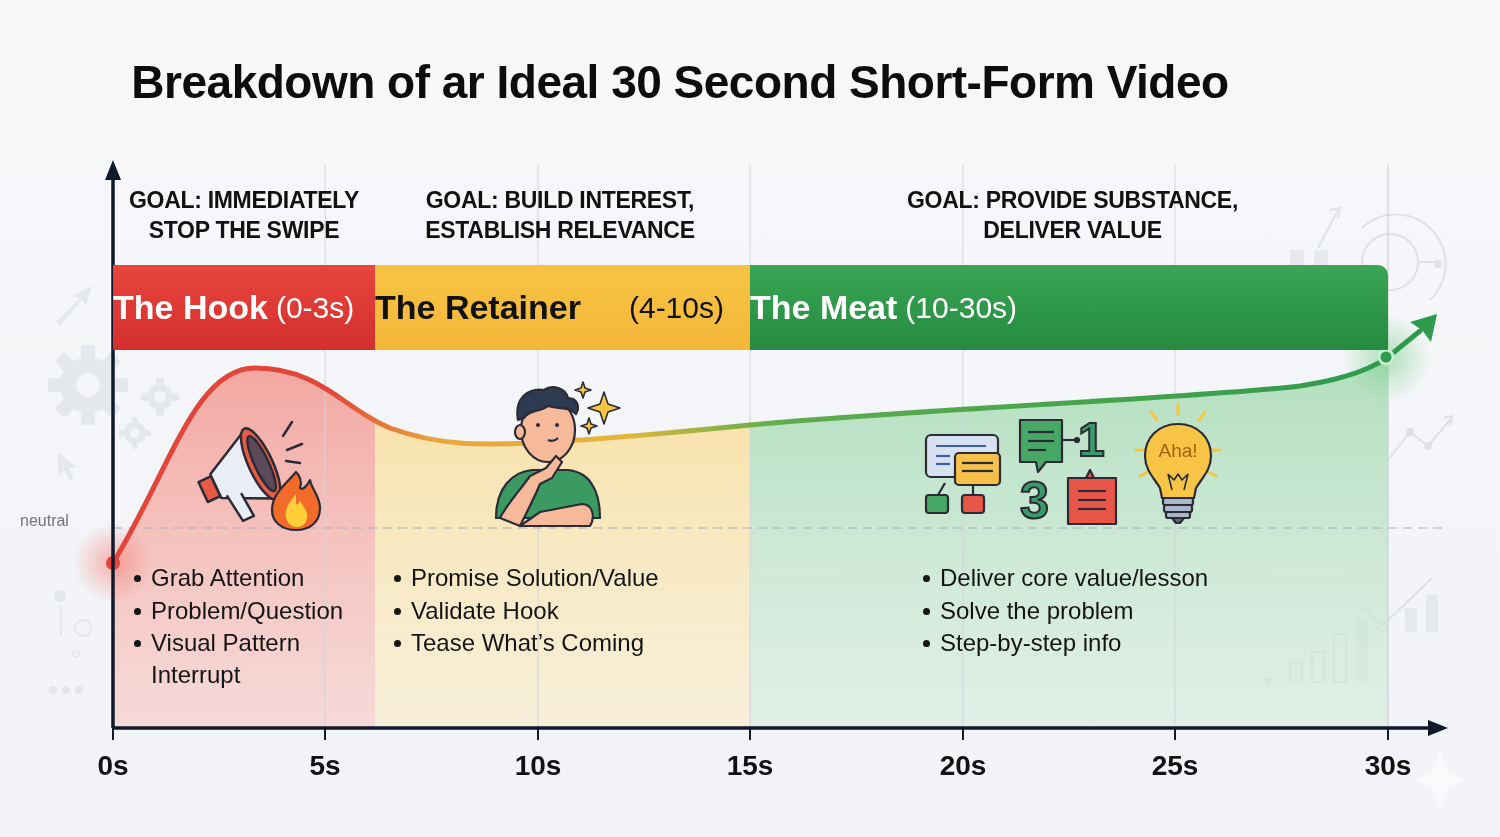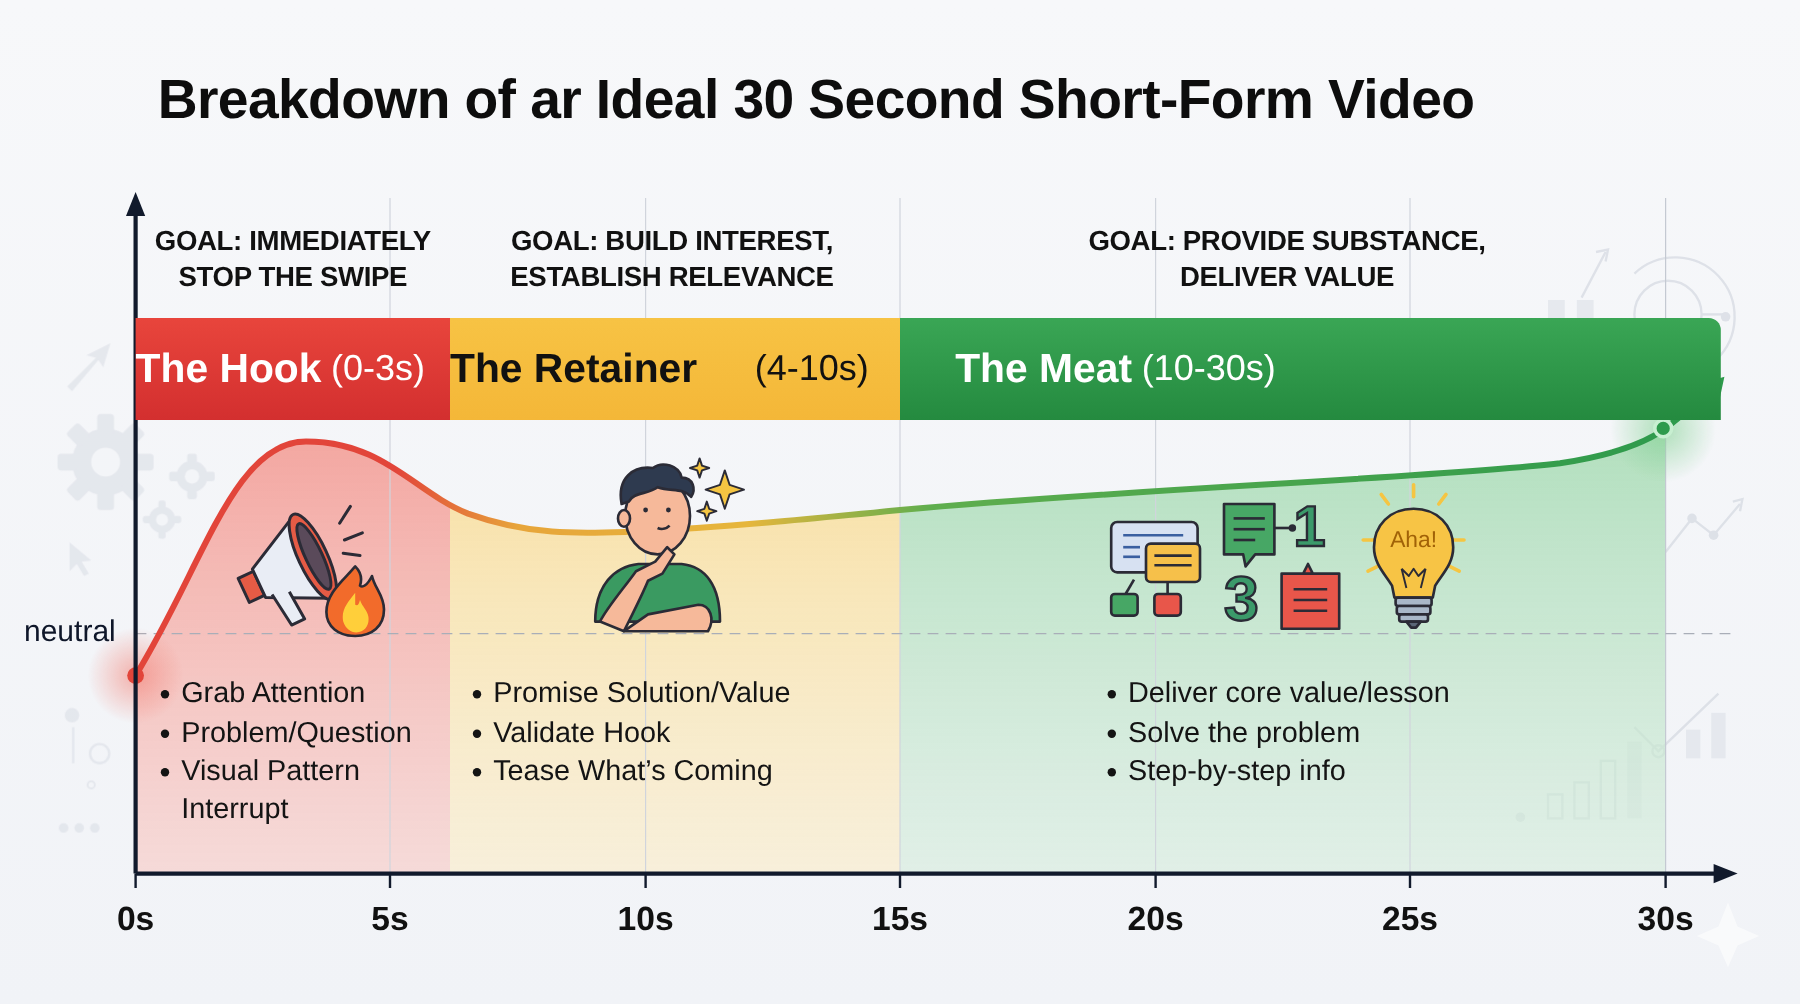--- a/index.html
+++ b/index.html
@@ -6,26 +6,26 @@
   body{width:1500px;height:837px;overflow:hidden;position:relative;
        background:linear-gradient(180deg,#f7f8fa 0%,#f1f3f7 100%);
        font-family:"Liberation Sans","DejaVu Sans",sans-serif;color:#111;}
   .abs{position:absolute;}
   .title{left:0;top:55px;width:1360px;text-align:center;font-size:46px;font-weight:bold;letter-spacing:-0.5px;color:#0d0d0d;}
   .goal{font-size:23px;font-weight:bold;text-align:center;line-height:30px;color:#111;text-transform:uppercase;letter-spacing:-0.3px;}
   .band{top:265px;height:85px;display:flex;align-items:center;justify-content:flex-start;font-size:34px;font-weight:bold;white-space:nowrap;}
   .band .sub{font-weight:normal;font-size:30px;margin-left:8px;}
   .band-hook{left:113px;width:262px;background:linear-gradient(180deg,#e8453c,#d32f2f);color:#fff;}
   .band-ret{left:375px;width:375px;background:linear-gradient(180deg,#f7c344,#f4b738);color:#111;gap:40px;}
-  .band-meat{left:750px;width:638px;background:linear-gradient(180deg,#3aa655,#248a3f);color:#fff;border-radius:0 10px 0 0;padding-left:46px;}
+  .band-meat{left:750px;width:638px;background:linear-gradient(180deg,#3aa655,#248a3f);color:#fff;border-radius:0 10px 0 0;}
   .bullets{font-size:24px;line-height:32.5px;color:#141414;margin:0;padding:0;list-style:none;}
   .bullets li{position:relative;padding-left:18px;}
   .bullets li:before{content:"";position:absolute;left:1px;top:13px;width:7px;height:7px;border-radius:50%;background:#141414;}
   .tick{font-size:28px;font-weight:bold;color:#111;transform:translateX(-50%);top:750px;}
-  .neutral{left:20px;top:512px;font-size:25px;color:#0f172a;}
+  .neutral{left:20px;top:512px;font-size:16px;color:#737373;}
   svg{position:absolute;left:0;top:0;}
 </style>
 </head>
 <body>
 
 <svg width="1500" height="837" viewBox="0 0 1500 837">
   <defs>
     <linearGradient id="fillHook" x1="0" y1="0" x2="0" y2="1">
       <stop offset="0" stop-color="#f28b82" stop-opacity="0.85"></stop>
       <stop offset="1" stop-color="#f8c9c4" stop-opacity="0.6"></stop>

